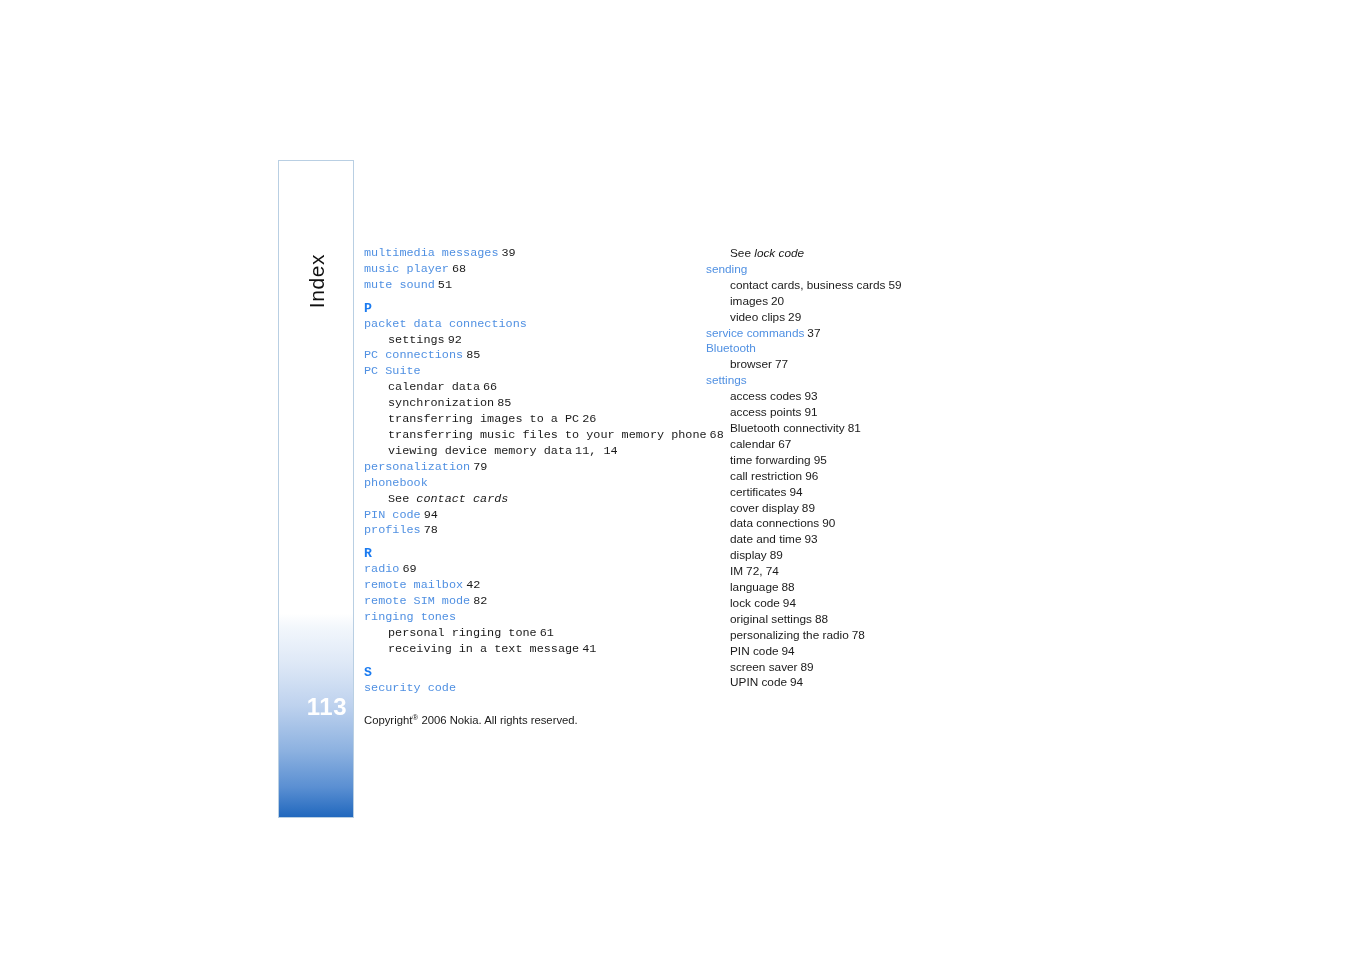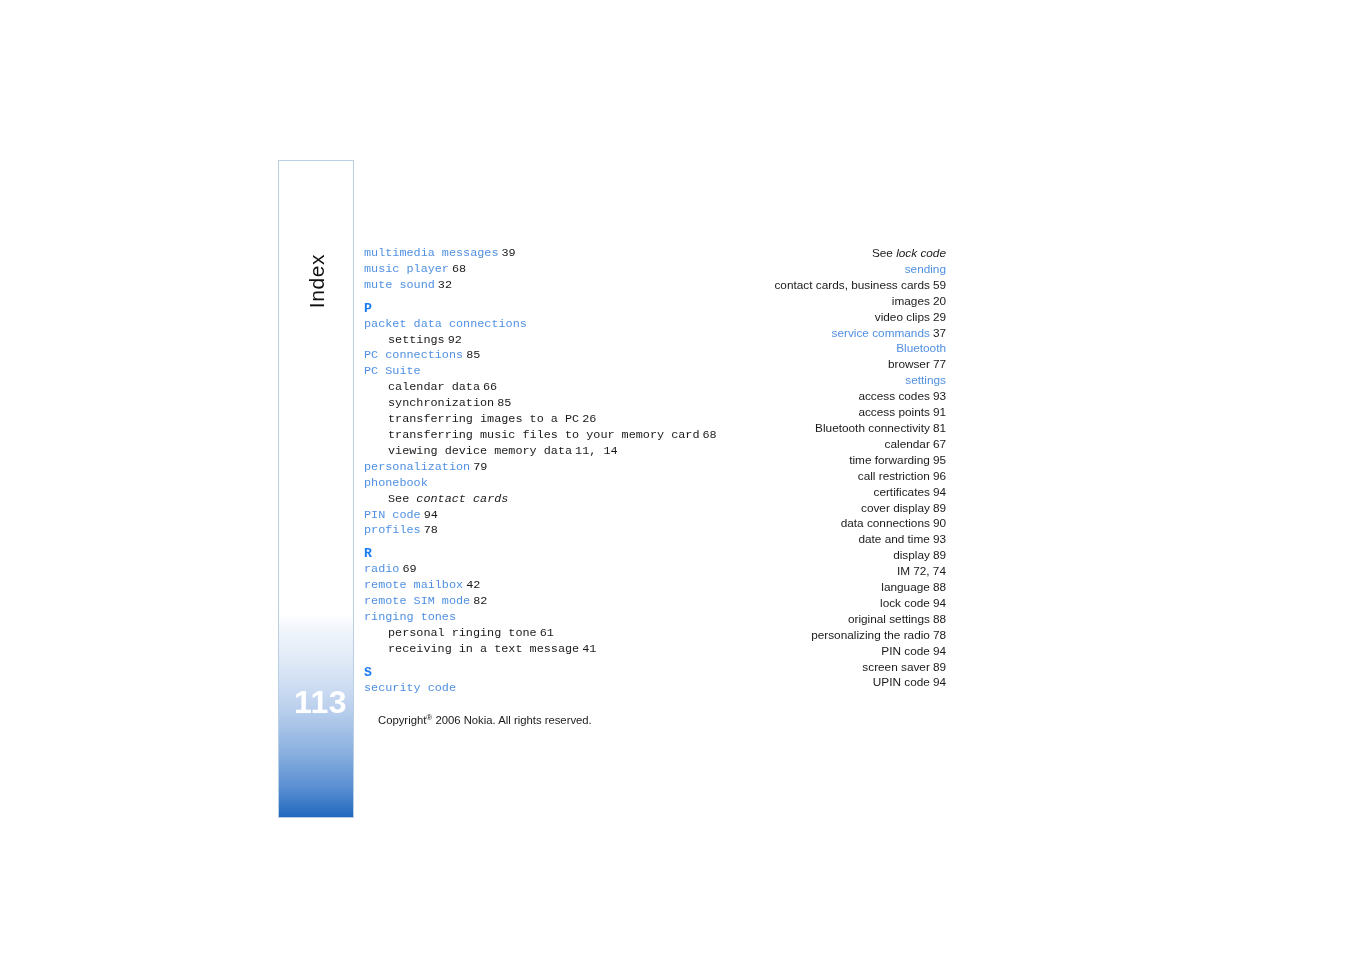--- a/index.html
+++ b/index.html
@@ -53,36 +53,36 @@
     color: #101010;
     font-family: "Liberation Sans", sans-serif;
   }
   #page-number {
     position: absolute;
     left: 0;
     bottom: 96px;
     width: 68px;
     text-align: right;
     color: #ffffff;
-    font-size: 32px;
+    font-size: 24px;
     font-weight: bold;
     letter-spacing: 0.5px;
     font-family: "Liberation Sans", sans-serif;
   }
 
   
   .column {
     position: absolute;
     top: 246px;
     font-size: 11.8px;
     line-height: 15.9px;
     color: #1a1a1a;
   }
   #col-left  { left: 364px; width: 300px; font-family: Liberation Mono, monospace; }
-  #col-right { left: 646px; width: 300px; text-align: right; }
+  #col-right { left: 706px; width: 300px; }
 
   .entry {
     white-space: nowrap;
     color: #5090e2;
   }
   .entry .page-ref {
     color: #1a1a1a;
     margin-left: 3px;
   }
   .subentry {
@@ -112,50 +112,49 @@
   .spacer-before { margin-top: 6px; }
 
   
   #copyright {
     position: absolute;
     left: 364px;
     top: 713px;
     font-size: 11.3px;
     color: #1a1a1a;
     white-space: nowrap;
-    margin-left: 14px;
   }
   #copyright .copy-sym {
     font-size: 8px;
     vertical-align: 4px;
   }
 </style>
 </head>
 <body>
 
 <div id="sidebar">
   <div id="sidebar-label">
     <span>Index</span>
   </div>
   <div id="page-number">113</div>
 </div>
 
 <div class="column" id="col-left">
     <div class="entry"><span>multimedia messages</span><span class="page-ref">39</span></div>
     <div class="entry"><span>music player</span><span class="page-ref">68</span></div>
-    <div class="entry"><span>mute sound</span><span class="page-ref">32</span></div>
+    <div class="entry"><span>mute sound</span><span class="page-ref">51</span></div>
     <div class="letter-heading spacer-before">P</div>
     <div class="entry"><span>packet data connections</span></div>
     <div class="subentry"><span>settings</span><span class="page-ref">92</span></div>
     <div class="entry"><span>PC connections</span><span class="page-ref">85</span></div>
     <div class="entry"><span>PC Suite</span></div>
     <div class="subentry"><span>calendar data</span><span class="page-ref">66</span></div>
     <div class="subentry"><span>synchronization</span><span class="page-ref">85</span></div>
     <div class="subentry"><span>transferring images to a PC</span><span class="page-ref">26</span></div>
-    <div class="subentry"><span>transferring music files to your memory card</span><span class="page-ref">68</span></div>
+    <div class="subentry"><span>transferring music files to your memory phone</span><span class="page-ref">68</span></div>
     <div class="subentry"><span>viewing device memory data</span><span class="page-ref">11, 14</span></div>
     <div class="entry"><span>personalization</span><span class="page-ref">79</span></div>
     <div class="entry"><span>phonebook</span></div>
     <div class="see-ref"><span>See</span> <span class="see-target">contact cards</span></div>
     <div class="entry"><span>PIN code</span><span class="page-ref">94</span></div>
     <div class="entry"><span>profiles</span><span class="page-ref">78</span></div>
     <div class="letter-heading spacer-before">R</div>
     <div class="entry"><span>radio</span><span class="page-ref">69</span></div>
     <div class="entry"><span>remote mailbox</span><span class="page-ref">42</span></div>
     <div class="entry"><span>remote SIM mode</span><span class="page-ref">82</span></div>

